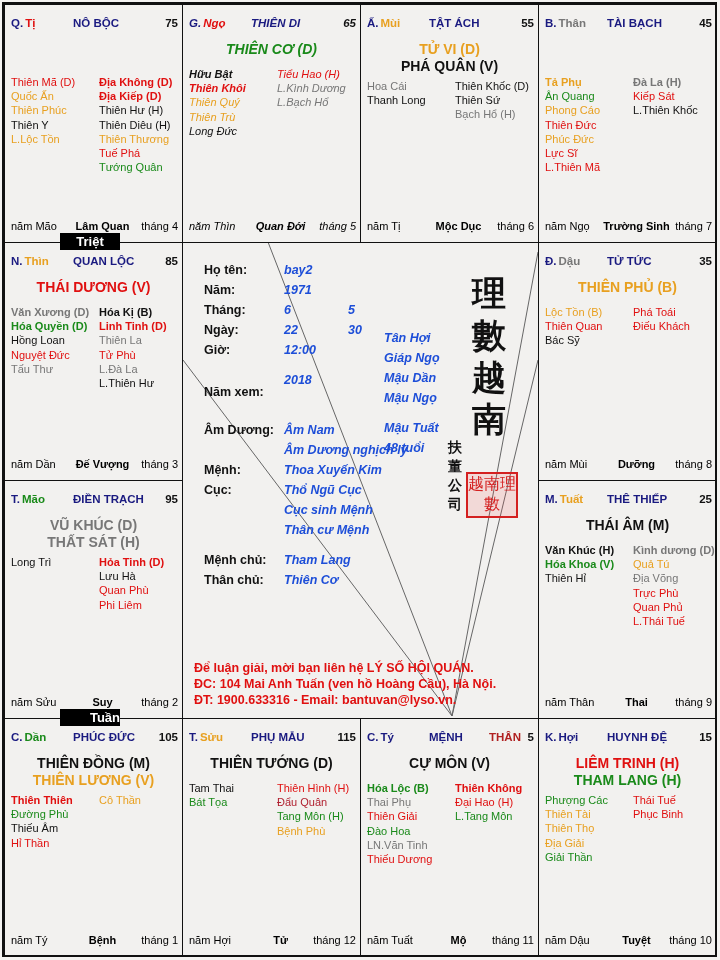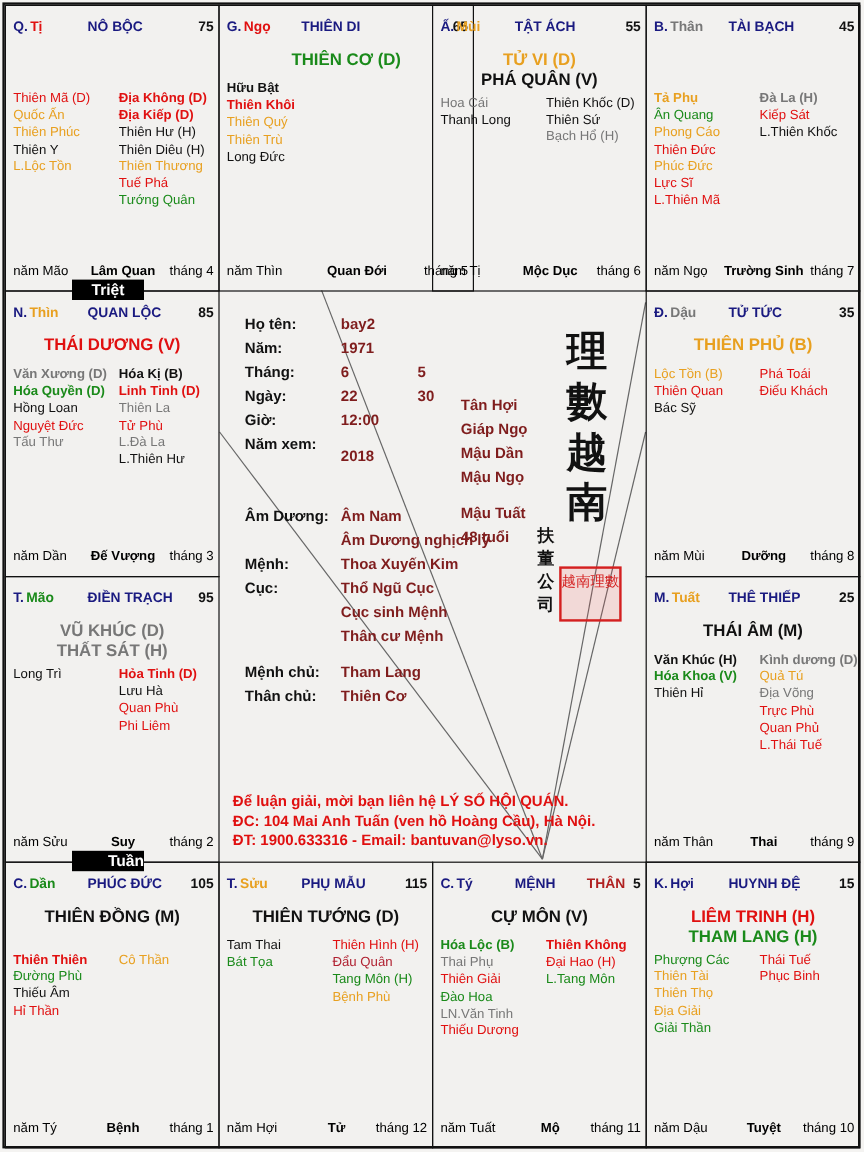--- a/index.html
+++ b/index.html
@@ -18,24 +18,24 @@
   .colR{left:94px;}
   .b{font-weight:bold;}
   .foot{position:absolute;bottom:8px;left:6px;right:4px;height:14px;font-size:11px;}
   .foot .y{position:absolute;left:0;}
   .foot .st{position:absolute;left:16px;right:0;text-align:center;font-weight:bold;}
   .foot .m{position:absolute;right:0;}
   .tag{position:absolute;background:#000;color:#fff;font-weight:bold;font-size:13px;text-align:center;width:60px;height:17px;line-height:17px;}
   .center{position:absolute;left:182px;top:240px;width:356px;height:478px;}
   .info{position:absolute;font-weight:bold;font-size:12.5px;line-height:20px;}
   .lbl{color:#111;}
-  .val{color:#7f1d1d;}
+  .val{color:#1d4ed8;font-style:italic;}
   .contact{position:absolute;left:12px;top:420px;color:#e01010;font-weight:bold;font-size:12.5px;line-height:16px;}
   .cjk{position:absolute;font-family:"DejaVu Serif",serif;font-weight:bold;color:#111;}
-  .seal{position:absolute;border:2px solid #d42020;color:#d42020;font-family:"DejaVu Serif",serif;font-size:12px;background:rgba(240,80,80,0.15);}
+  .seal{position:absolute;border:2px solid #d42020;color:#d42020;font-family:"DejaVu Serif",serif;font-size:16px;background:rgba(240,80,80,0.15);}
   svg.lines{position:absolute;left:0;top:0;}
 </style>
 </head>
 <body>
 
 <div class="chart"></div>
 
 <svg class="lines" width="720" height="960">
   <line x1="268" y1="242" x2="452" y2="716" stroke="#666" stroke-width="1"></line>
   <line x1="183" y1="360" x2="452" y2="716" stroke="#666" stroke-width="1"></line>
@@ -66,36 +66,41 @@
         <div class="" style="color:#e8a020">Thiên Thương</div>
         <div class="" style="color:#e01010">Tuế Phá</div>
         <div class="" style="color:#1a8a1a">Tướng Quân</div>
       </div>
       <div class="foot">
     <span class="y">năm Mão</span>
     <span class="st">Lâm Quan</span>
     <span class="m">tháng 4</span>
   </div>
     </div>
-    <div class="cell" style="left: 182px; top: 4px; width: 213px; height: 239px;">
+    <div class="cell" style="left: 182px; top: 4px; width: 179px; height: 239px; font-style: italic;">
       <div class="hdr">
     <span class="can"><span>G.</span><span class="chi" style="color:#e01010">Ngọ</span></span>
     <span class="palace">THIÊN DI</span>
 
     <span class="age">65</span>
   </div>
       <div class="main" style="top:36px;">
         <div style="color:#1a8a1a">THIÊN CƠ (D)</div>
       </div>
       <div class="col colL" style="top:62px">
         <div class="b" style="color:#111">Hữu Bật</div>
         <div class="b" style="color:#e01010">Thiên Khôi</div>
         <div class="" style="color:#e8a020">Thiên Quý</div>
         <div class="" style="color:#e8a020">Thiên Trù</div>
         <div class="" style="color:#111">Long Đức</div>
+      </div>
+      <div class="col colR" style="top:62px">
+        <div class="" style="color:#e01010">Tiểu Hao (H)</div>
+        <div class="" style="color:#777">L.Kình Dương</div>
+        <div class="" style="color:#777">L.Bạch Hổ</div>
       </div>
       <div class="foot">
     <span class="y">năm Thìn</span>
     <span class="st">Quan Đới</span>
     <span class="m">tháng 5</span>
   </div>
     </div>
     <div class="cell" style="left: 360px; top: 4px; width: 179px; height: 239px;">
       <div class="hdr">
     <span class="can"><span>Ấ.</span><span class="chi" style="color:#e8a020">Mùi</span></span>
@@ -262,20 +267,21 @@
     </div>
     <div class="cell" style="left: 4px; top: 718px; width: 179px; height: 239px;">
       <div class="hdr">
     <span class="can"><span>C.</span><span class="chi" style="color:#1a8a1a">Dần</span></span>
     <span class="palace">PHÚC ĐỨC</span>
 
     <span class="age">105</span>
   </div>
       <div class="main" style="top:36px;">
         <div style="color:#111">THIÊN ĐỒNG (M)</div>
+        <div style="color:#e8a020">THIÊN LƯƠNG (V)</div>
       </div>
       <div class="col colL" style="top:74px">
         <div class="b" style="color:#e01010">Thiên Thiên</div>
         <div class="" style="color:#1a8a1a">Đường Phù</div>
         <div class="" style="color:#111">Thiếu Âm</div>
         <div class="" style="color:#e01010">Hỉ Thần</div>
       </div>
       <div class="col colR" style="top:74px">
         <div class="" style="color:#e8a020">Cô Thần</div>
       </div>
@@ -373,21 +379,21 @@
 <div class="tag" style="left:60px;top:233px;">Triệt</div>
 <div class="tag" style="left:60px;top:709px;text-align:right;">Tuần</div>
 
 <div class="center">
   <div class="info" style="left:22px;top:20px;">
     <div class="lbl">Họ tên:</div>
     <div class="lbl">Năm:</div>
     <div class="lbl">Tháng:</div>
     <div class="lbl">Ngày:</div>
     <div class="lbl">Giờ:</div>
-    <div class="lbl" style="margin-top:0">Năm xem:</div>
+    <div class="lbl" style="margin-top:22px">Năm xem:</div>
   </div>
   <div class="info val" style="left:102px;top:20px;">
     <div>bay2</div>
     <div>1971</div>
     <div>6</div>
     <div>22</div>
     <div>12:00</div>
     <div style="margin-top:10px">2018</div>
   </div>
   <div class="info val" style="left:166px;top:60px;">

